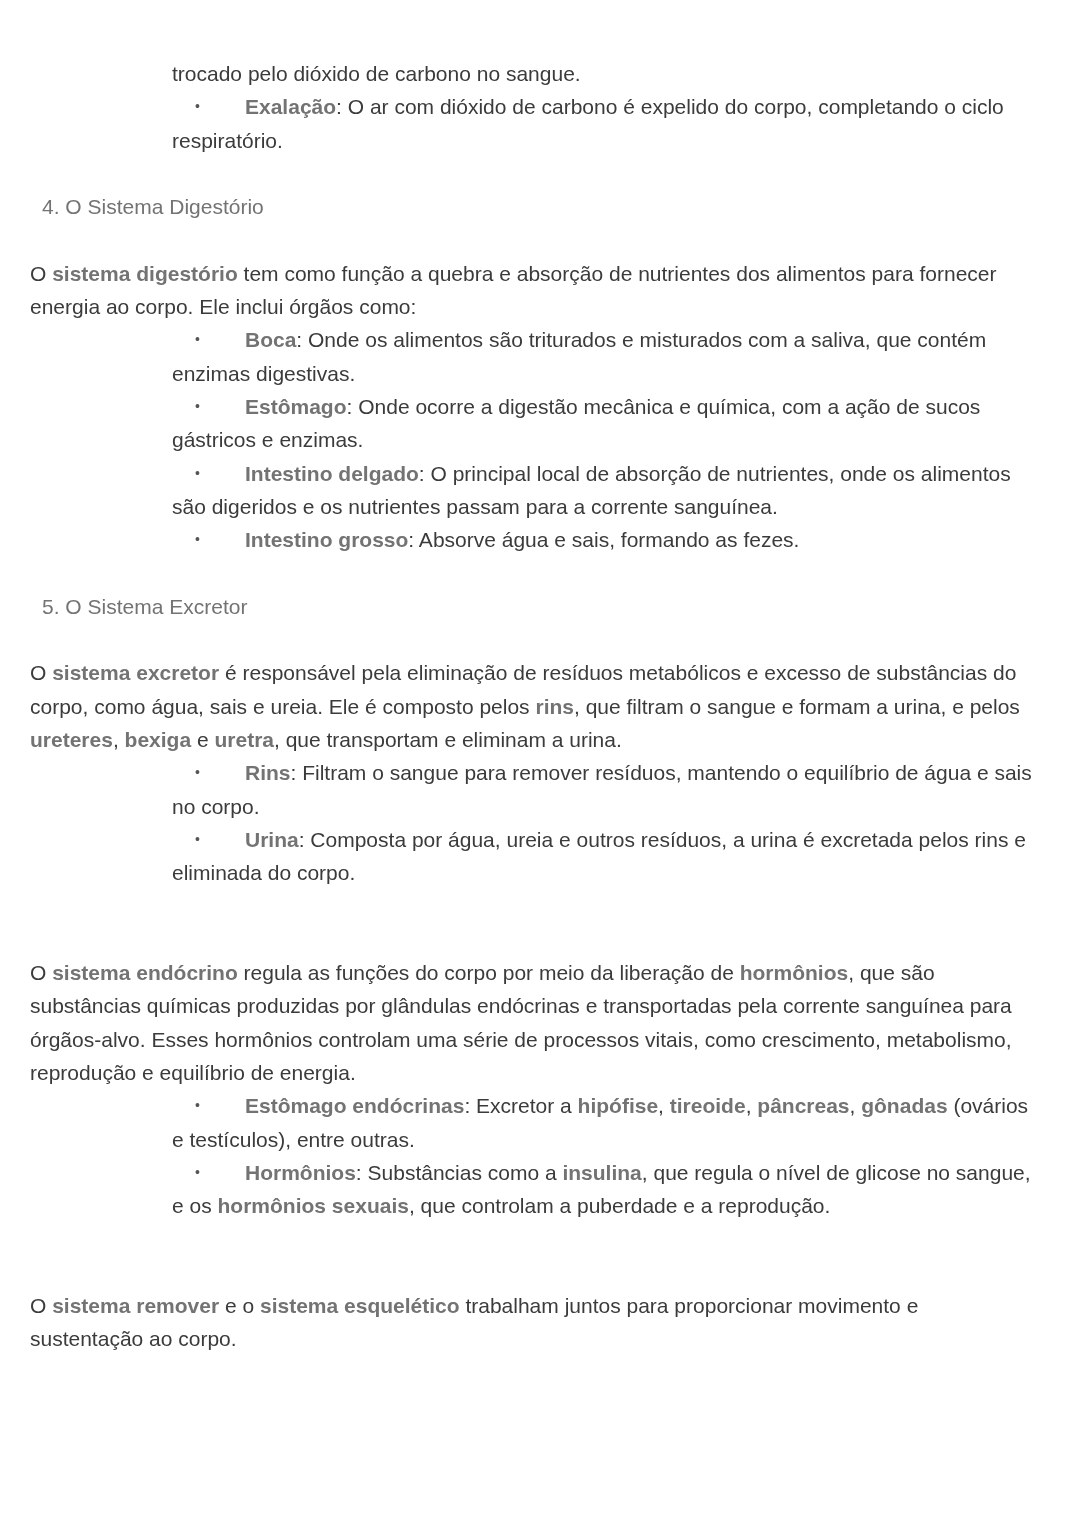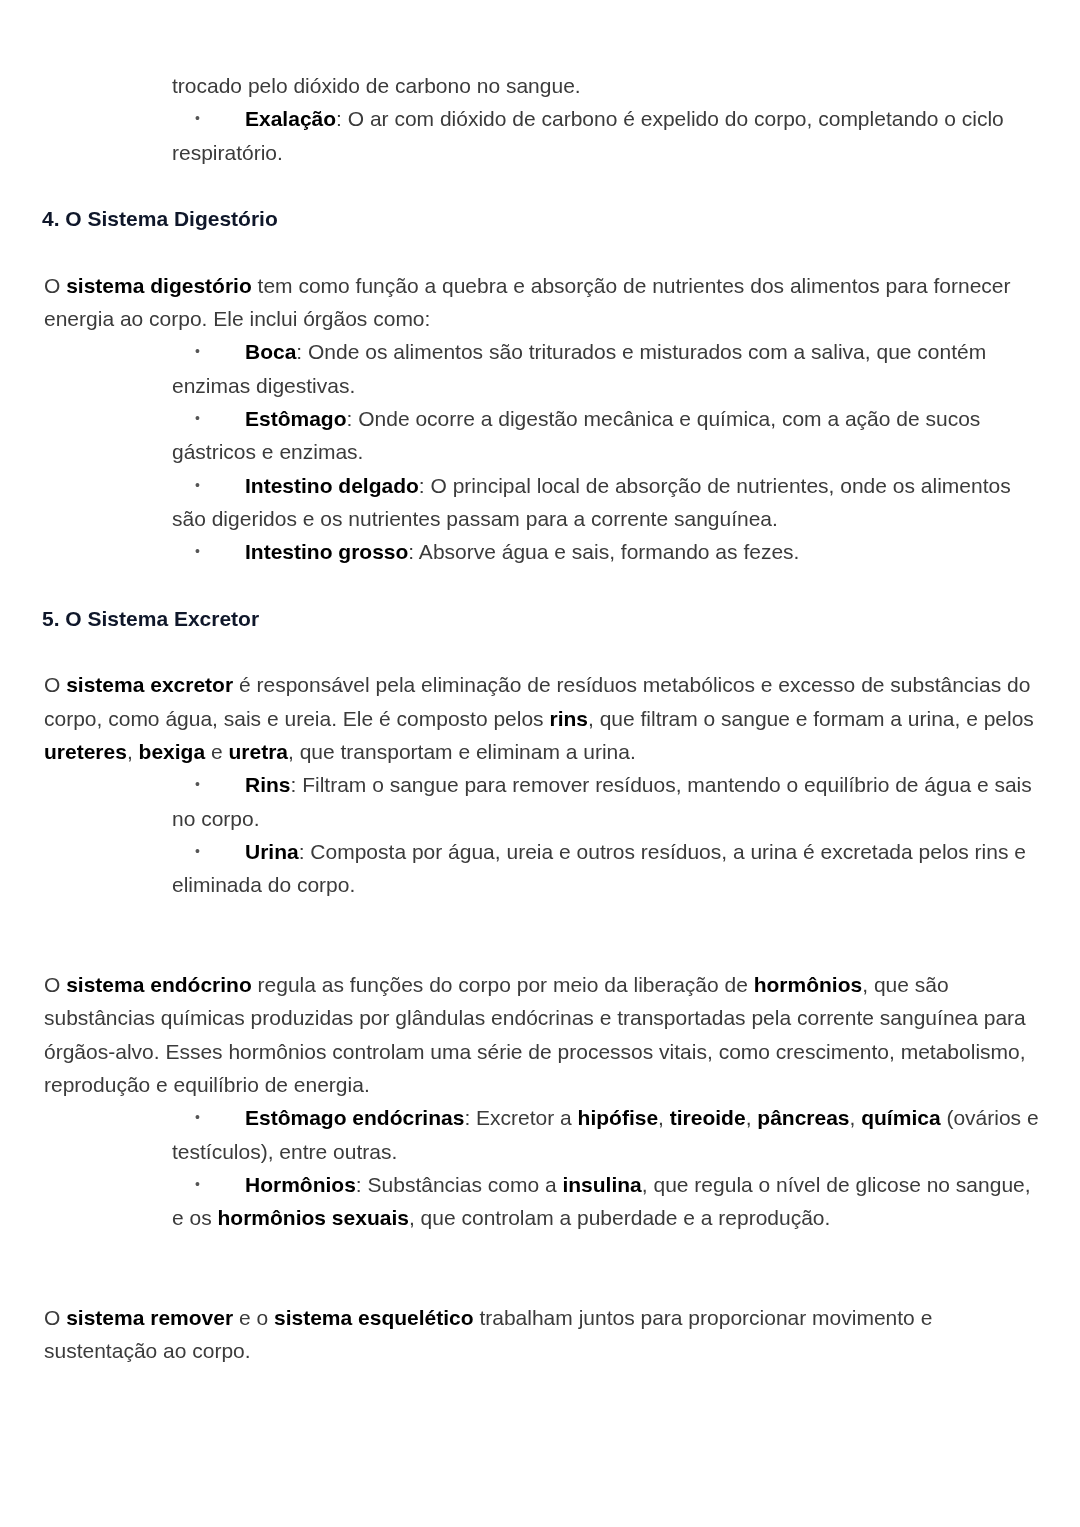--- a/index.html
+++ b/index.html
@@ -13,31 +13,31 @@
       overflow: hidden;
       position: relative;
       font-family: "Liberation Sans", "DejaVu Sans", sans-serif;
       color: #3b3b3b;
       font-size: 21px;
       line-height: 33.3px;
     }
     .doc {
       position: absolute;
       left: 0;
-      top: 69px;
+      top: 57px;
       width: 1030px;
     }
     .para {
-      margin: 0 0 0 44px;
+      margin: 0 0 0 30px;
       width: 1000px;
     }
     .heading {
       margin: 0 0 0 42px;
-      font-weight: bold;
-      color: #0f172a;
+      font-weight: normal;
+      color: #737373;
     }
     .gap {
       height: 33.3px;
     }
     .bullet-item {
       position: relative;
       margin-left: 172px;
       width: 870px;
       text-indent: 73px;
     }
@@ -46,21 +46,21 @@
       left: 23px;
       top: 0;
       text-indent: 0;
       font-size: 14px;
       color: #555;
     }
     .cont {
       margin-left: 172px;
       width: 870px;
     }
-    b, strong { font-weight: bold; color: #000000; }
+    b, strong { font-weight: bold; color: #737373; }
   </style>
 </head>
 <body>
 
 <div class="doc">
 
   <div class="cont">trocado pelo dióxido de carbono no sangue.</div>
   <div class="bullet-item">
     <span class="dot">•</span><b>Exalação</b><span>: O ar com dióxido de carbono é expelido do corpo, completando o ciclo respiratório.</span>
   </div>
@@ -93,21 +93,21 @@
   </div>
   <div class="bullet-item">
     <span class="dot">•</span><b>Urina</b><span>: Composta por água, ureia e outros resíduos, a urina é excretada pelos rins e eliminada do corpo.</span>
   </div>
 
   <div class="gap"></div>
 
   <div class="gap"></div>
   <div class="para"><span>O </span><b>sistema endócrino</b><span> regula as funções do corpo por meio da liberação de </span><b>hormônios</b><span>, que são substâncias químicas produzidas por glândulas endócrinas e transportadas pela corrente sanguínea para órgãos-alvo. Esses hormônios controlam uma série de processos vitais, como crescimento, metabolismo, reprodução e equilíbrio de energia.</span></div>
   <div class="bullet-item">
-    <span class="dot">•</span><b>Estômago endócrinas</b><span>: Excretor a </span><b>hipófise</b><span>, </span><b>tireoide</b><span>, </span><b>pâncreas</b><span>, </span><b>química</b><span> (ovários e testículos), entre outras.</span>
+    <span class="dot">•</span><b>Estômago endócrinas</b><span>: Excretor a </span><b>hipófise</b><span>, </span><b>tireoide</b><span>, </span><b>pâncreas</b><span>, </span><b>gônadas</b><span> (ovários e testículos), entre outras.</span>
   </div>
   <div class="bullet-item">
     <span class="dot">•</span><b>Hormônios</b><span>: Substâncias como a </span><b>insulina</b><span>, que regula o nível de glicose no sangue, e os </span><b>hormônios sexuais</b><span>, que controlam a puberdade e a reprodução.</span>
   </div>
 
   <div class="gap"></div>
 
   <div class="gap"></div>
   <div class="para"><span>O </span><b>sistema remover</b><span> e o </span><b>sistema esquelético</b><span> trabalham juntos para proporcionar movimento e sustentação ao corpo.</span></div>
 

